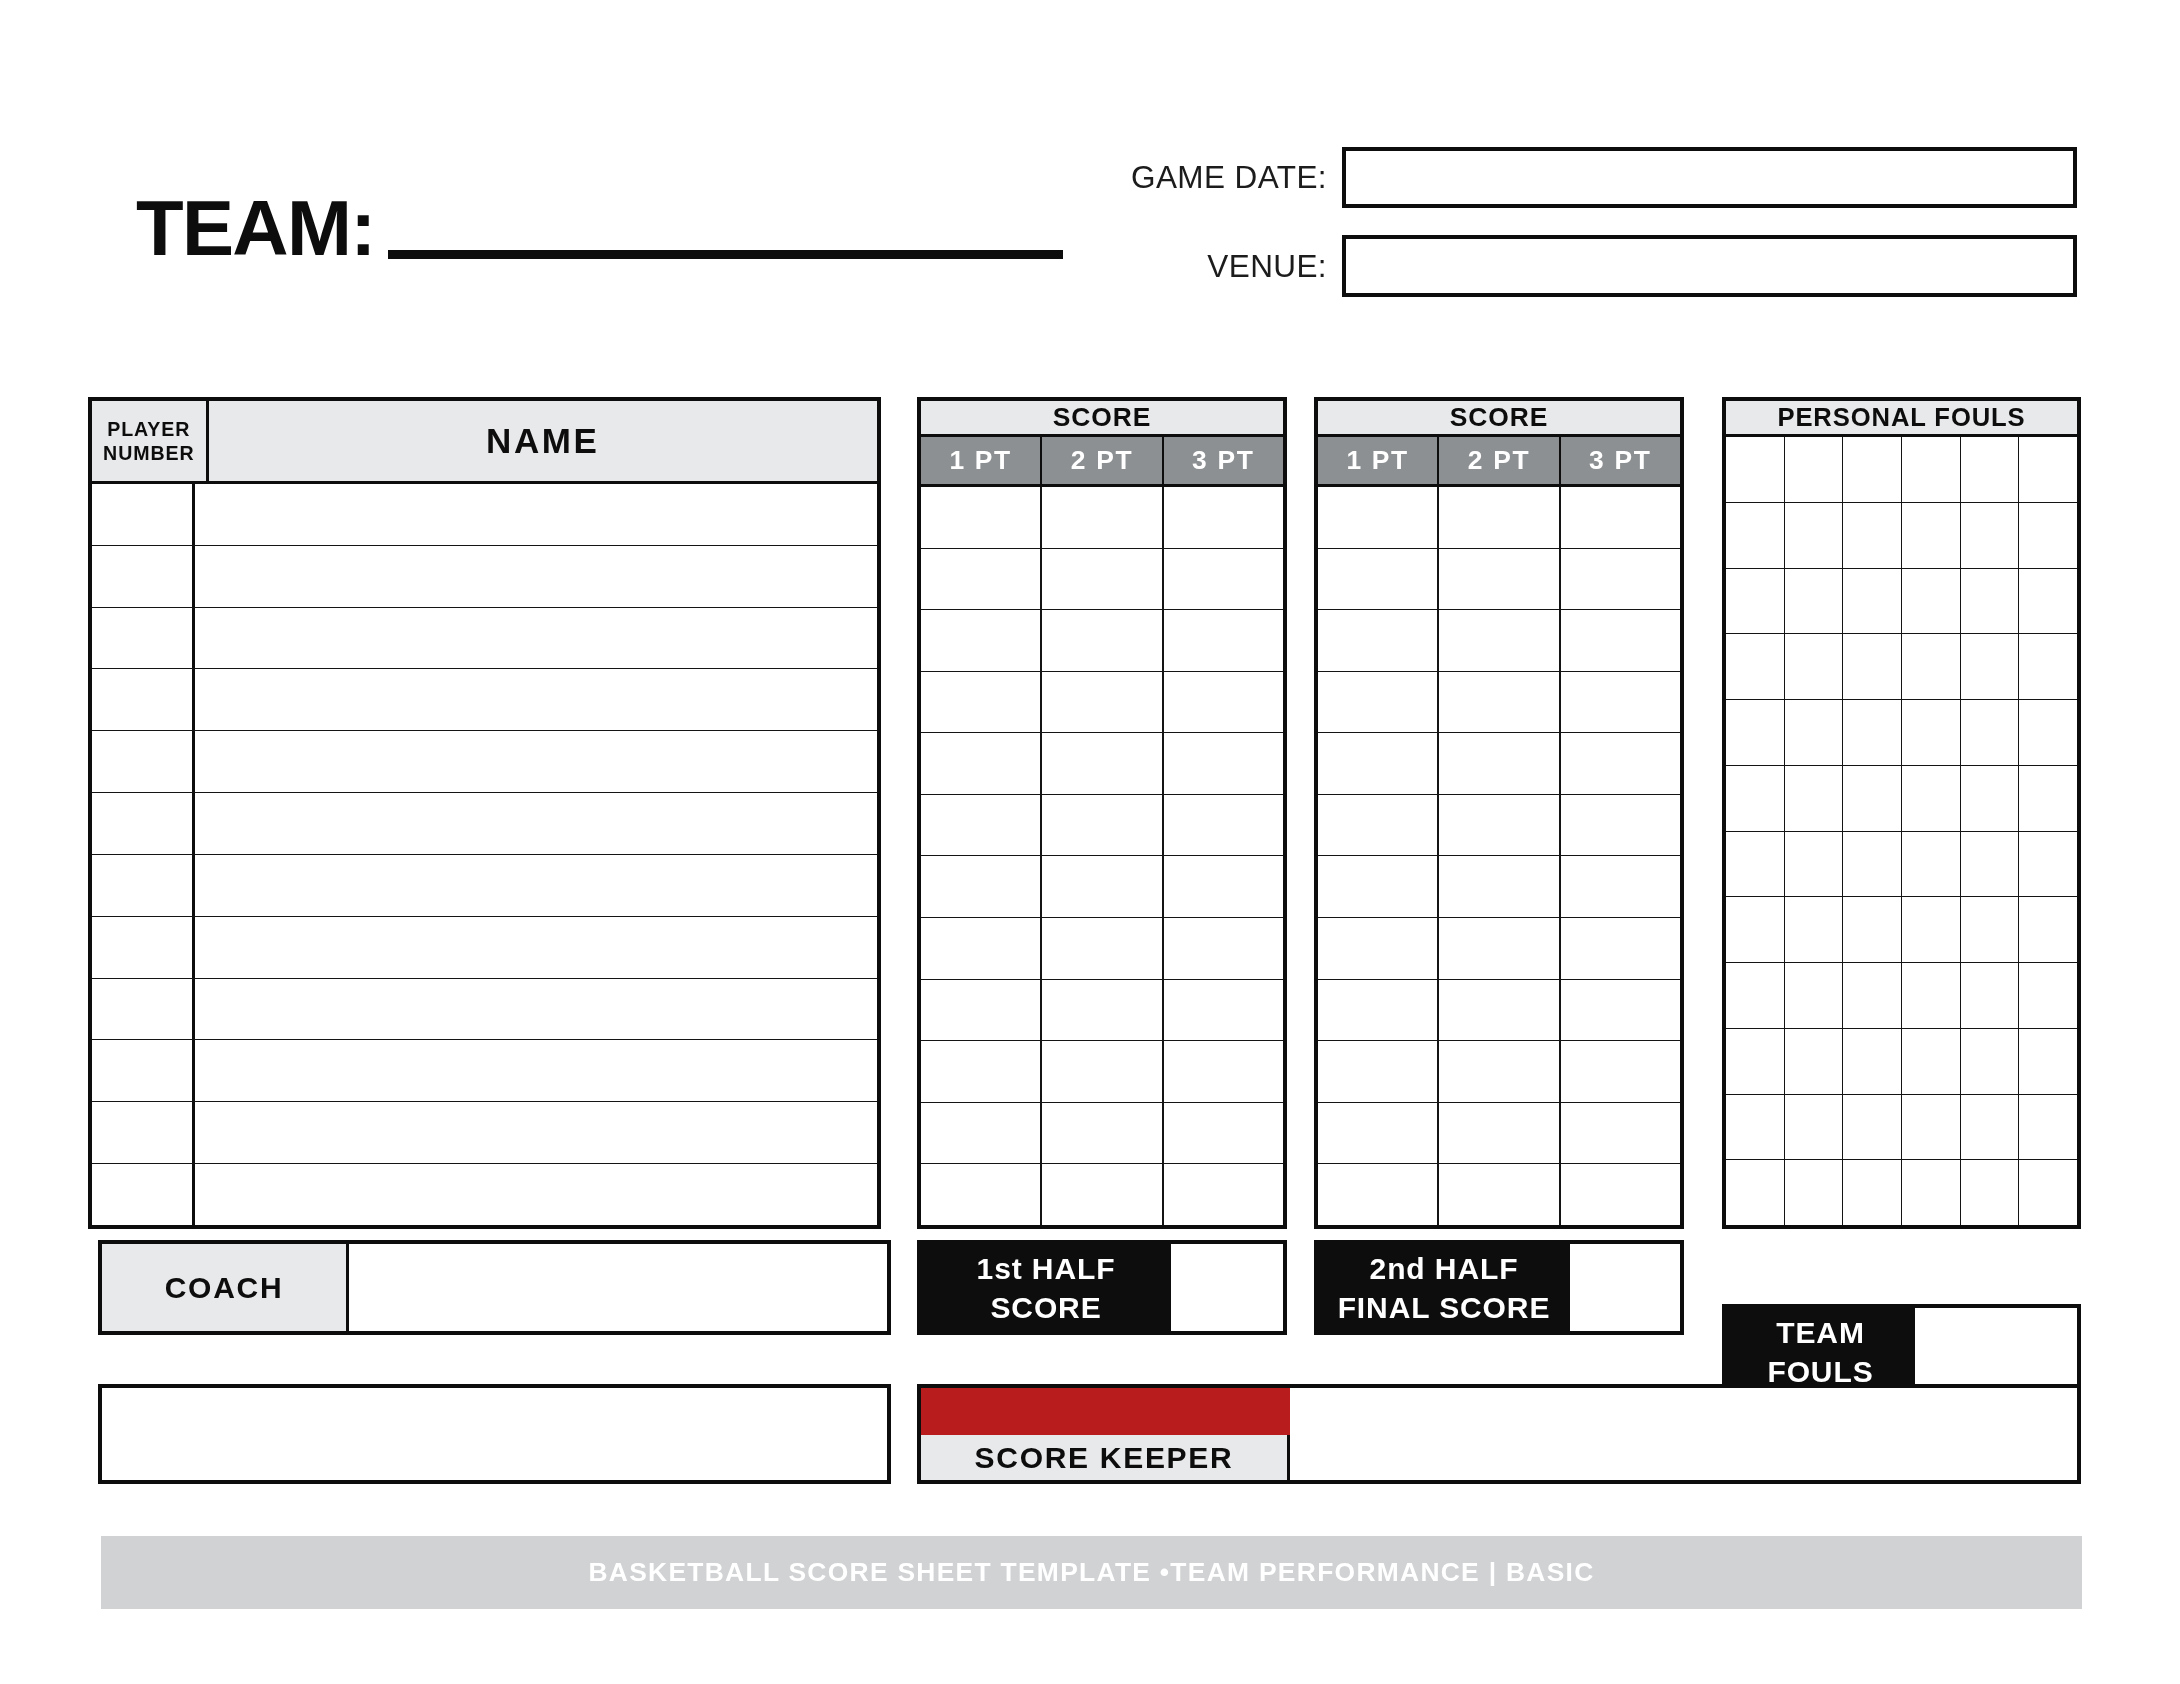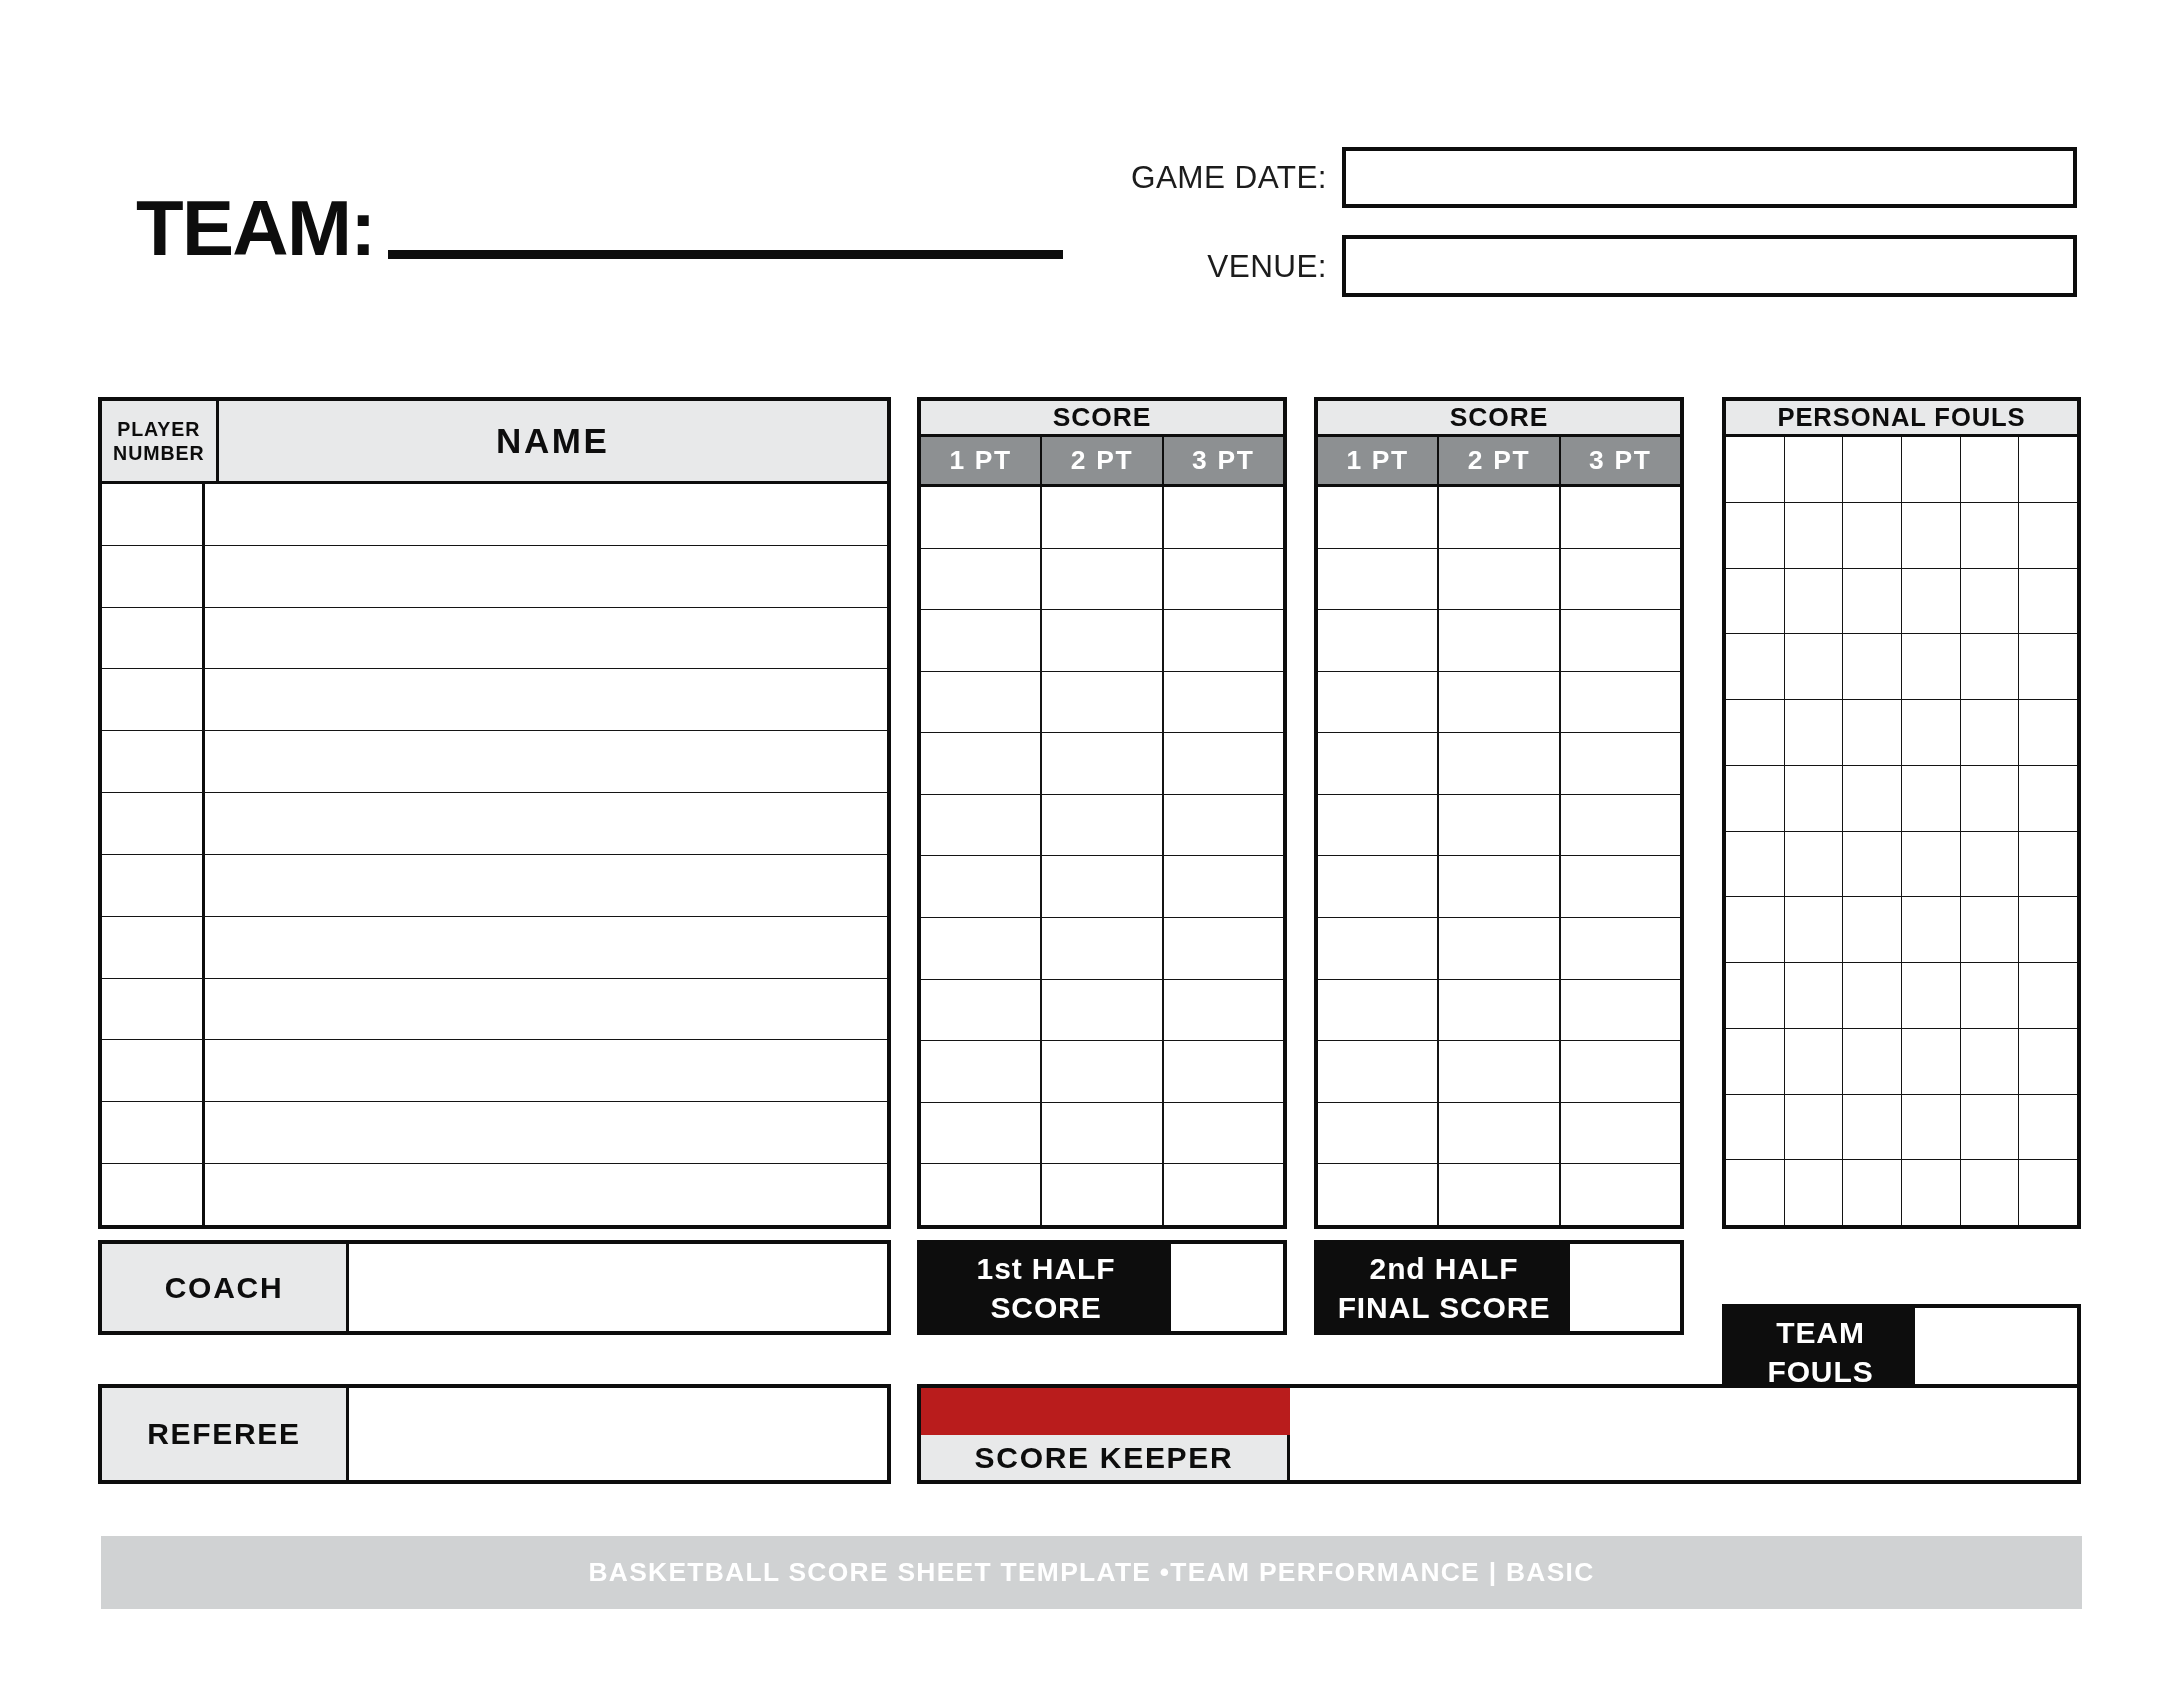--- a/index.html
+++ b/index.html
@@ -58,21 +58,21 @@
 
   <div class="abs team-title">TEAM:</div>
   <div class="abs team-line"></div>
 
   <div class="abs field-label" style="top:160px;">GAME DATE:</div>
   <div class="abs field-box" style="top:147px;height:61px;"></div>
 
   <div class="abs field-label" style="top:249px;">VENUE:</div>
   <div class="abs field-box" style="top:235px;height:62px;"></div>
 
-  <div class="abs tbl" style="left:98px;top:397px;width:793px;height:832px;">
+  <div class="abs tbl" style="left:88px;top:397px;width:793px;height:832px;">
     <div class="roster-head">
       <div class="num">PLAYER NUMBER</div>
       <div class="nm">NAME</div>
     </div>
     <div class="grid roster-grid">
         <div class="grow">
           <div class="cell"></div>
           <div class="cell"></div>
         </div>
         <div class="grow">
@@ -383,21 +383,20 @@
     <div class="val"></div>
   </div>
 
   <div class="abs black-box" style="left:1722px;top:1304px;width:359px;height:95px;">
     <div class="blk" style="flex:0 0 189px;">TEAM
 FOULS</div>
     <div class="val"></div>
   </div>
 
   <div class="abs label-box" style="left:98px;top:1384px;width:793px;height:100px;">
-    <div class="lab" style="flex:0 0 244px;">REFEREE</div>
     <div class="inp"></div>
   </div>
 
   <div class="abs label-box" style="left:917px;top:1384px;width:1164px;height:100px;">
     <div class="lab" style="flex:0 0 366px;margin-top:47px;">SCORE KEEPER</div>
     <div class="inp"></div>
   </div>
 
   <div class="abs footer-bar">
     <span>BASKETBALL SCORE SHEET TEMPLATE •TEAM PERFORMANCE | BASIC</span>

